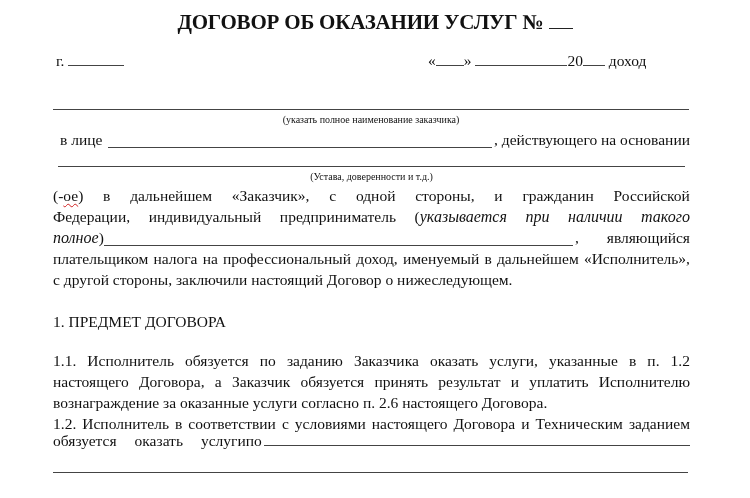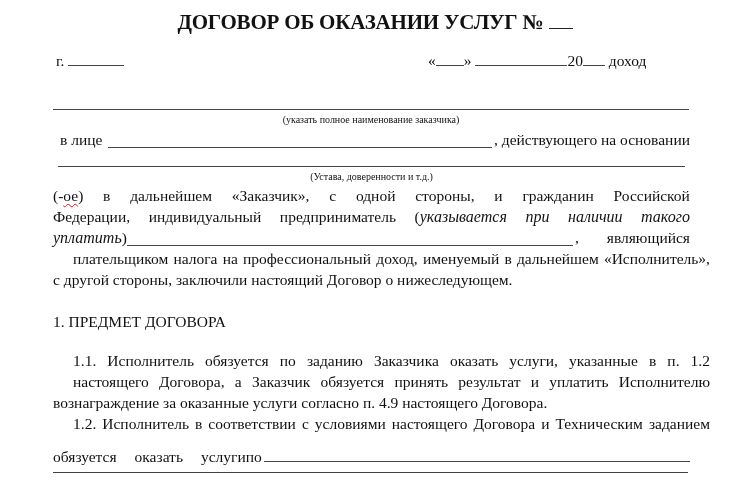--- a/index.html
+++ b/index.html
@@ -13,21 +13,21 @@
       left: 0; width: 750px; top: 10px; text-align: center;
       font-weight: bold; font-size: 21px; letter-spacing: -0.2px;
     }
     .txt { font-size: 15.5px; line-height: 20px; }
     .hint { font-size: 10px; text-align: center; }
     .rule { position: absolute; height: 0; border-top: 1.3px solid #444; }
     .blank {
       display: inline-block; border-bottom: 1.3px solid #444;
       height: 14px; vertical-align: baseline;
     }
-    .just { text-align: justify; text-align-last: justify; margin-left: 20px; }
+    .just { text-align: justify; text-align-last: justify; }
     .ital { font-style: italic; font-size: 16px; }
     .spell {
       text-decoration: underline wavy #d02020;
       text-decoration-thickness: 1px;
       text-underline-offset: 2px;
     }
     .line { position: absolute; left: 53px; width: 637px; }
     .flex { display: flex; justify-content: space-between; align-items: center; }
   </style>
 </head>
@@ -78,36 +78,36 @@
   <span>Федерации,</span>
   <span>индивидуальный</span>
   <span>предприниматель</span>
   <span><span>(</span><span class="ital">указывается</span></span>
   <span class="ital">при</span>
   <span class="ital">наличии</span>
   <span class="ital">такого</span>
 </div>
 
 <div class="line txt flex" style="top:228px;">
-  <span><span class="ital">уплатить</span><span>)</span></span>
+  <span><span class="ital">полное</span><span>)</span></span>
   <span class="blank" style="flex:1; margin-right:2px;"></span>
   <span style="margin-right:28px;">,</span>
   <span>являющийся</span>
 </div>
 
 <div class="line txt just" style="top:249px;">плательщиком налога на профессиональный доход, именуемый в дальнейшем «Исполнитель»,</div>
 <div class="line txt" style="top:270px;">с другой стороны, заключили настоящий Договор о нижеследующем.</div>
 
 <div class="line txt" style="top:312px;">1. ПРЕДМЕТ ДОГОВОРА</div>
 
 <div class="line txt just" style="top:351px;">1.1. Исполнитель обязуется по заданию Заказчика оказать услуги, указанные в п. 1.2</div>
 <div class="line txt just" style="top:372px;">настоящего Договора, а Заказчик обязуется принять результат и уплатить Исполнителю</div>
-<div class="line txt" style="top:393px;">вознаграждение за оказанные услуги согласно п. 4.9 настоящего Договора.</div>
+<div class="line txt" style="top:393px;">вознаграждение за оказанные услуги согласно п. 2.6 настоящего Договора.</div>
 
 <div class="line txt just" style="top:414px;">1.2. Исполнитель в соответствии с условиями настоящего Договора и Техническим заданием</div>
-<div class="line txt" style="top:447px; display:flex; align-items:baseline;">
+<div class="line txt" style="top:431px; display:flex; align-items:baseline;">
   <span>обязуется</span>
   <span style="margin-left:18px;">оказать</span>
   <span style="margin-left:18px;">услуги</span>
   <span style="">по</span>
   <span class="blank" style="flex:1; margin-left:2px;"></span>
 </div>
 <div class="rule" style="left:53px; width:635px; top:472px;"></div>
 
 </body></html>

